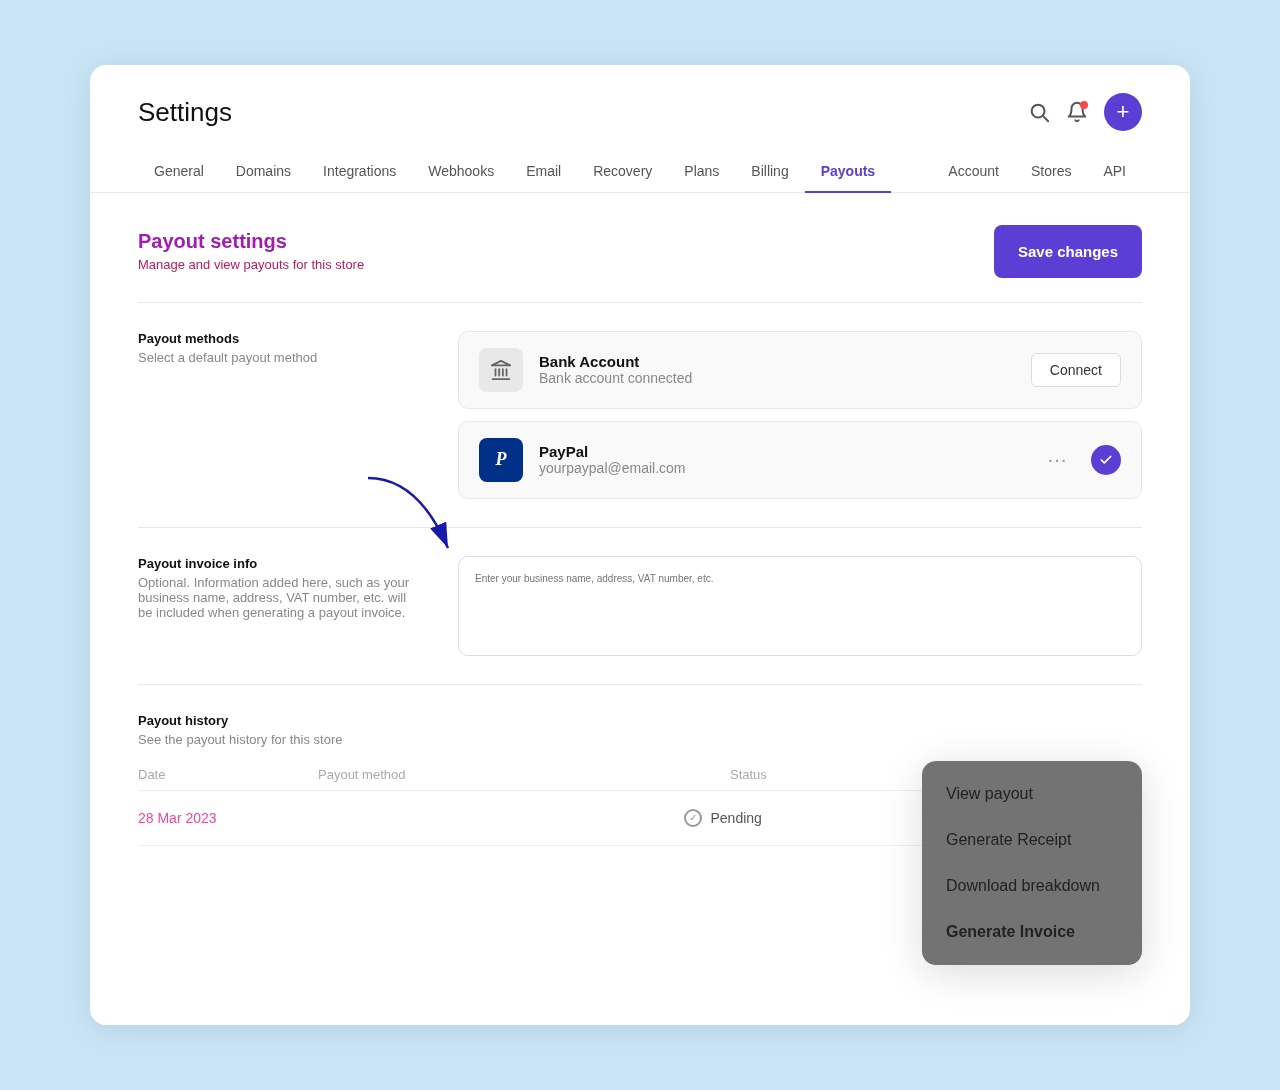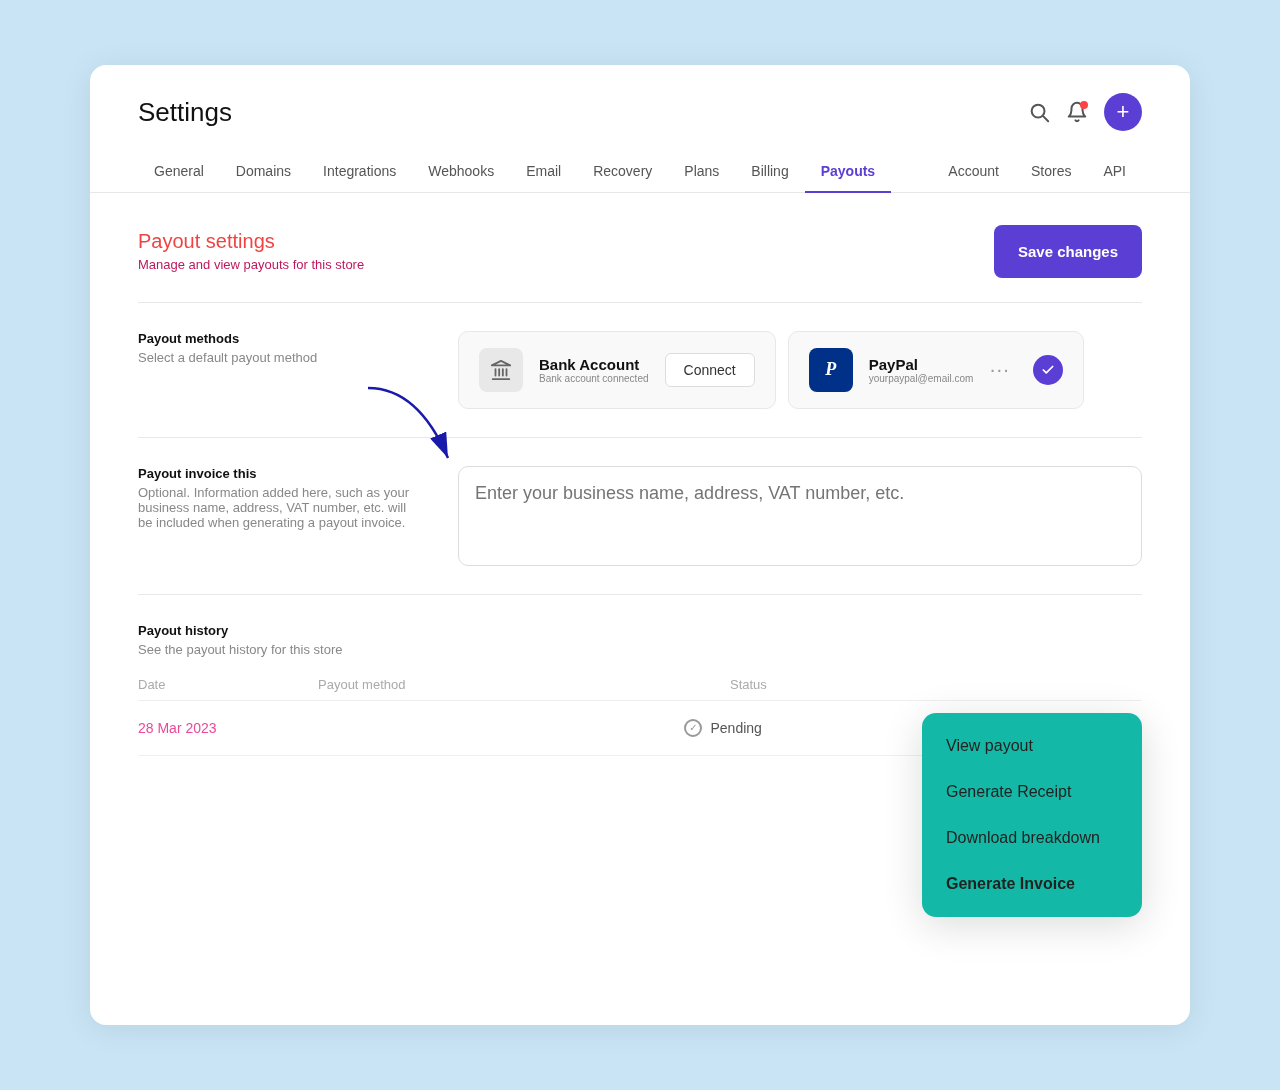--- a/index.html
+++ b/index.html
@@ -99,22 +99,22 @@
     
     .section-header {
       display: flex;
       justify-content: space-between;
       align-items: center;
       padding-bottom: 24px;
       border-bottom: 1.5px solid #e8e8e8;
     }
     .section-title {
       font-size: 20px;
-      font-weight: 400;
-      color: #ef4444;
+      font-weight: 700;
+      color: #a21caf;
     }
     .section-desc {
       font-size: 13px;
       color: #be185d;
       margin-top: 4px;
     }
     .save-btn {
       background: #5b3fd4;
       color: #fff;
       border: none;
@@ -141,21 +141,21 @@
       color: #111;
     }
     .row-label-desc {
       font-size: 13px;
       color: #888;
       margin-top: 4px;
     }
     .row-content {
       flex: 1;
       display: flex;
-      flex-direction: row;
+      flex-direction: column;
       gap: 12px;
     }
     .method-card {
       background: #f9f9f9;
       border: 1.5px solid #e8e8e8;
       border-radius: 10px;
       padding: 16px 20px;
       display: flex;
       align-items: center;
       gap: 16px;
@@ -177,21 +177,21 @@
     }
     .method-info {
       flex: 1;
     }
     .method-name {
       font-size: 15px;
       font-weight: 600;
       color: #111;
     }
     .method-sub {
-      font-size: 10px;
+      font-size: 14px;
       color: #888;
     }
     .connect-btn {
       background: #fff;
       border: 1.5px solid #ddd;
       border-radius: 6px;
       padding: 8px 18px;
       font-size: 14px;
       cursor: pointer;
       color: #333;
@@ -209,21 +209,21 @@
       display: flex; align-items: center; justify-content: center;
       color: #fff;
       font-size: 15px;
     }
     
     .invoice-textarea {
       width: 100%;
       border: 1.5px solid #ddd;
       border-radius: 10px;
       padding: 16px;
-      font-size: 18px;
+      font-size: 10px;
       color: #aaa;
       resize: none;
       height: 100px;
       background: #fff;
       font-family: inherit;
     }
     .arrow-svg {
       position: absolute;
       left: 220px;
       top: -60px;
@@ -295,22 +295,22 @@
     .row-dots {
       color: #aaa;
       font-size: 18px;
       margin-left: 12px;
       cursor: pointer;
     }
     
     .dropdown-menu {
       position: absolute;
       right: 48px;
-      top: 648px;
-      background: #14b8a6;
+      top: 696px;
+      background: #737373;
       border-radius: 14px;
       box-shadow: 0 8px 40px rgba(0,0,0,0.14);
       padding: 10px 0;
       min-width: 220px;
       z-index: 100;
     }
     .dropdown-item {
       padding: 14px 24px;
       font-size: 16px;
       color: #222;
@@ -417,21 +417,21 @@
             <svg width="14" height="14" viewBox="0 0 24 24" fill="none" stroke="#fff" stroke-width="3" stroke-linecap="round" stroke-linejoin="round">
               <polyline points="20 6 9 17 4 12"></polyline>
             </svg>
           </div>
         </div>
       </div>
     </div>
 
     <div class="row-section" style="position:relative;">
       <div class="row-label">
-        <div class="row-label-title">Payout invoice this</div>
+        <div class="row-label-title">Payout invoice info</div>
         <div class="row-label-desc">Optional. Information added here, such as your business name, address, VAT number, etc. will be included when generating a payout invoice.</div>
       </div>
 
       <svg class="arrow-svg" width="120" height="90" viewBox="0 0 120 90">
         <path d="M 10 10 Q 60 10 90 80" stroke="#1a1aaa" stroke-width="2.5" fill="none" marker-end="url(#arrowhead)"></path>
         <defs>
           <marker id="arrowhead" markerWidth="10" markerHeight="7" refX="10" refY="3.5" orient="auto">
             <polygon points="0 0, 10 3.5, 0 7" fill="#1a1aaa"></polygon>
           </marker>
         </defs>

